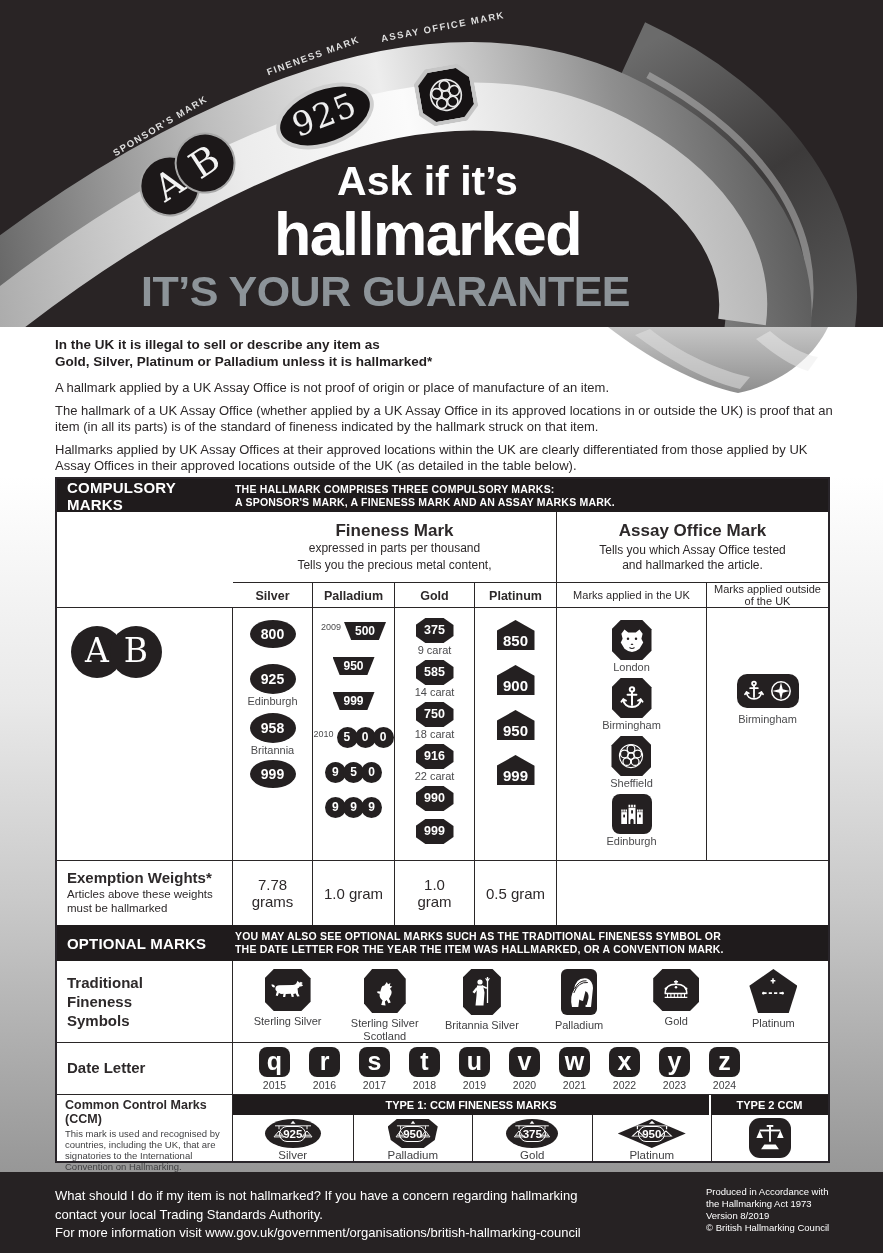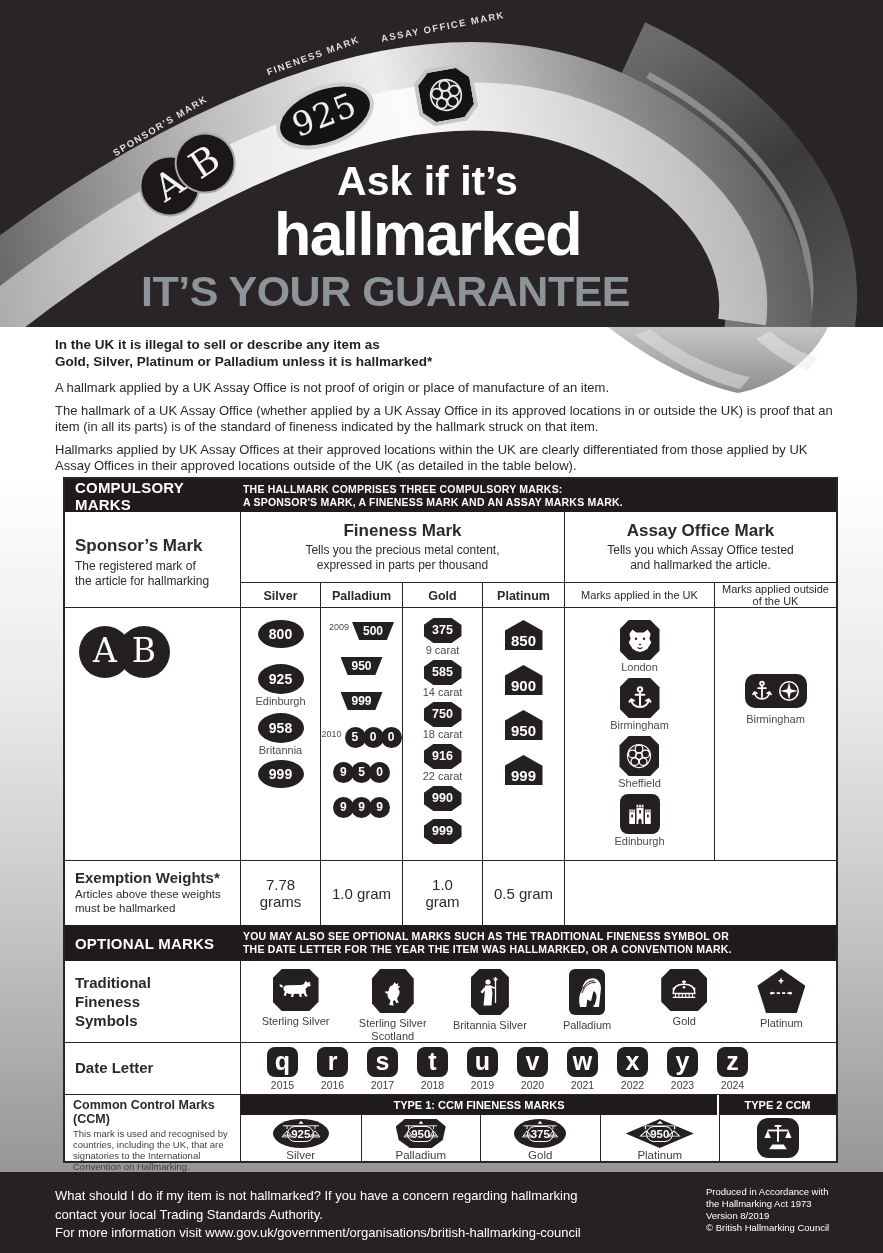--- a/index.html
+++ b/index.html
@@ -34,21 +34,21 @@
   .t3 { left:128px; top:267px; width:515px; font-size:43px; color:#8d9499; letter-spacing:-0.5px; }
   .tail { position:absolute; left:590px; top:327px; }
 
   
   .intro { position:absolute; left:55px; top:336px; width:782px; color:#2d292a; }
   .intro .hd { font-size:13.5px; font-weight:bold; line-height:17px; color:#231f20; }
   .intro p { font-size:13px; line-height:16.5px; margin-top:6px; }
   .intro p:first-of-type { margin-top:10px; }
 
   
-  .tbl { position:absolute; left:63px; top:477px; width:775px; border:2px solid #29252a; background:#fff; color:#2d292a; }
+  .tbl { position:absolute; left:55px; top:477px; width:775px; border:2px solid #29252a; background:#fff; color:#2d292a; }
   .cols { display:grid; grid-template-columns:176px 80px 82px 80px 82px 150px 121px; }
   .bR { border-right:1px solid #2a2627; }
   .bB { border-bottom:1px solid #2a2627; }
   .band { display:flex; align-items:center; background:#1f1b1c; color:#fff; }
   .band .bt { width:178px; flex:none; padding-left:10px; font-size:15px; font-weight:bold; letter-spacing:0.2px; }
   .band .bd { font-size:10.5px; line-height:13px; font-weight:bold; letter-spacing:0.2px; }
   .band1 { height:33px; }
   .band2 { height:36px; }
 
   .hdr { height:96px; }
@@ -235,28 +235,24 @@
 
     <div class="band band1">
       <div class="bt">COMPULSORY MARKS</div>
       <div class="bd">
         <div>THE HALLMARK COMPRISES THREE COMPULSORY MARKS:</div>
         <div>A SPONSOR'S MARK, A FINENESS MARK AND AN ASSAY MARKS MARK.</div>
       </div>
     </div>
 
     <div class="hdr hgrid bB">
-      <div class="h-sponsor bR">
-        <div class="ttl">Sponsor’s Mark</div>
-        <div class="sub">The registered mark of the article for hallmarking</div>
-      </div>
       <div class="h-fine bR">
         <div class="ttl">Fineness Mark</div>
+        <div class="sub" style="margin-top:0">expressed in parts per thousand</div>
         <div class="sub">Tells you the precious metal content,</div>
-        <div class="sub" style="margin-top:0">expressed in parts per thousand</div>
       </div>
       <div class="h-assay">
         <div class="ttl">Assay Office Mark</div>
         <div class="sub">Tells you which Assay Office tested</div>
         <div class="sub" style="margin-top:0">and hallmarked the article.</div>
       </div>
       <div class="h-metal bR" style="grid-column:2">Silver</div>
       <div class="h-metal bR" style="grid-column:3">Palladium</div>
       <div class="h-metal bR" style="grid-column:4">Gold</div>
       <div class="h-metal bR" style="grid-column:5">Platinum</div>

